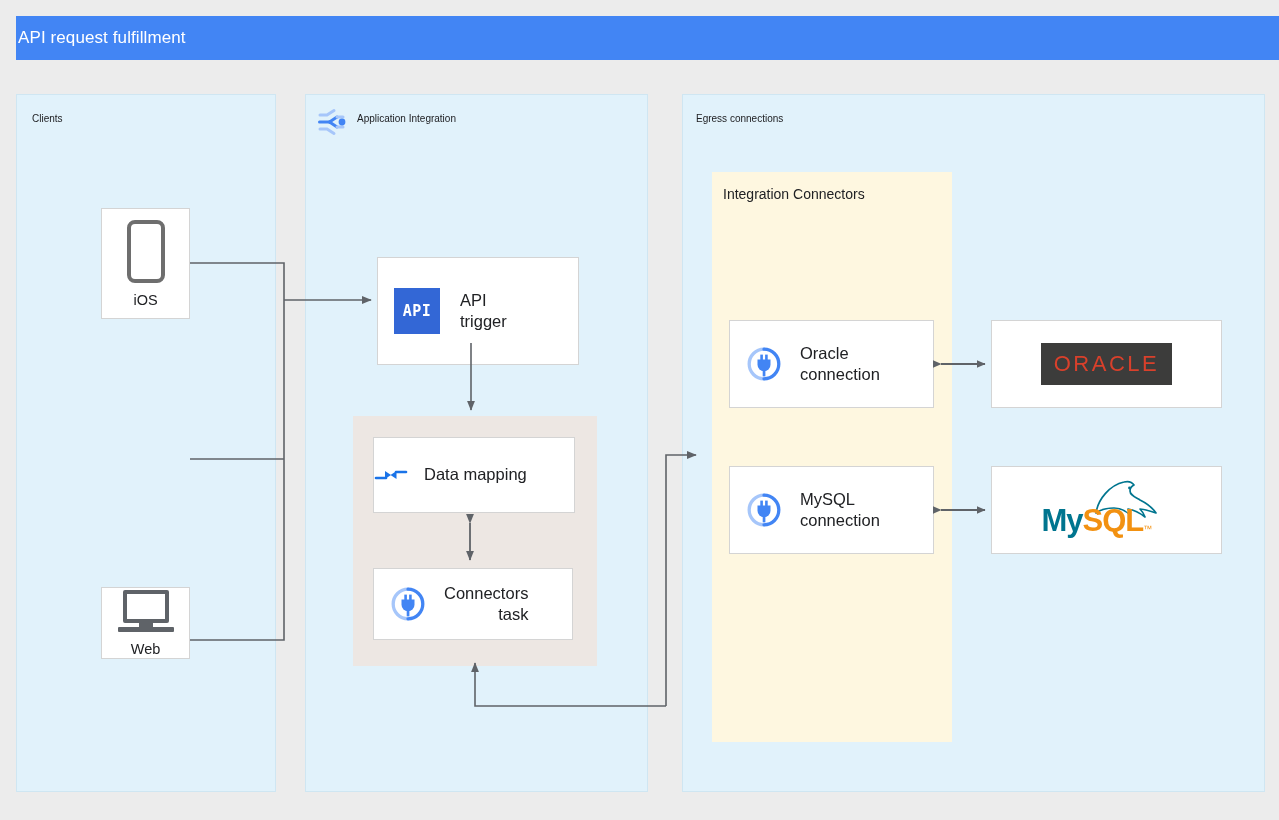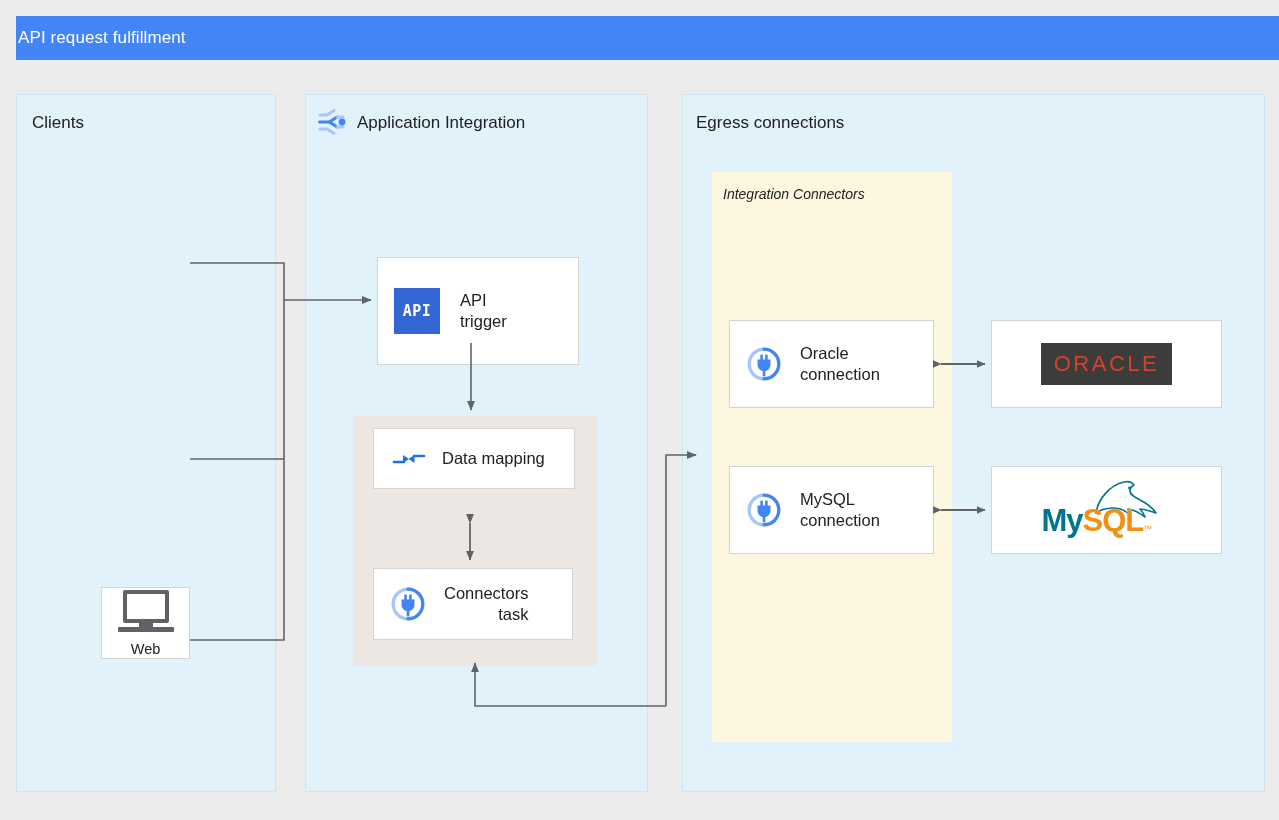--- a/index.html
+++ b/index.html
@@ -15,21 +15,21 @@
   .titlebar{
     position:absolute;left:16px;top:16px;width:1263px;height:44px;
     background:#4285F4;color:#fff;
     display:flex;align-items:center;
   }
   .titlebar .t{font-size:17px;padding-left:2px;letter-spacing:.1px;}
 
   
   .panel{position:absolute;background:#E1F2FB;border:1px solid #CFE6F2;}
   .panel-label{
-    position:absolute;font-size:17px;color:#202124;white-space:nowrap;
+    position:absolute;font-size:10px;color:#202124;white-space:nowrap;
   }
 
   
   .group{position:absolute;}
   .group.beige{background:#EDE7E3;}
   .group.cream{background:#FEF7E0;}
   .group-label{position:absolute;font-size:14px;color:#202124;white-space:nowrap;}
 
   
   .card{
@@ -111,42 +111,46 @@
   </div>
   <div class="panel-label" style="left:357px;top:113px;">Application Integration</div>
 
   <div class="panel" style="left:682px;top:94px;width:581px;height:696px;">
   </div>
   <div class="panel-label" style="left:696px;top:113px;">Egress connections</div>
 
   <div class="group beige" style="left:353px;top:416px;width:244px;height:250px;"></div>
 
   <div class="group cream" style="left:712px;top:172px;width:240px;height:570px;"></div>
-  <div class="group-label" style="left:723px;top:186px;font-style:italic;">Integration Connectors</div>
-
+  <div class="group-label" style="left:723px;top:186px;">Integration Connectors</div>
+
+  <div class="card device" style="left:101px;top:208px;width:89px;height:111px;">
+    <div class="phone"></div>
+    <div class="dlbl">iOS</div>
+  </div>
 
 
   <div class="card device" style="left:101px;top:587px;width:89px;height:72px;">
     <div class="laptop">
       <div class="scr"></div>
       <div class="nub"></div>
       <div class="base"></div>
     </div>
     <div class="dlbl">Web</div>
   </div>
 
   <div class="card flexrow" style="left:377px;top:257px;width:202px;height:108px;padding-left:16px;">
     <div class="apiglyph">
       <span>API</span>
     </div>
     <div class="lbl" style="margin-left:20px;">API
 trigger</div>
   </div>
 
-  <div class="card flexrow" style="left:373px;top:428px;width:202px;height:61px;padding-left:18px;">
+  <div class="card flexrow" style="left:373px;top:437px;width:202px;height:76px;">
     <div style="width:34px;height:26px;">
       <svg width="34" height="26" viewBox="0 0 34 26">
         <g stroke="#1A73E8" stroke-width="2.6" fill="none" stroke-linecap="round">
           <path d="M2 16 h10"></path>
           <path d="M32 10 h-10"></path>
         </g>
         <path d="M17 13 l-6 -4 v8 z" fill="#1A73E8"></path>
         <path d="M17 13 l6 4 v-8 z" fill="#1A73E8" transform="translate(-0.5,0)"></path>
       </svg>
     </div>

